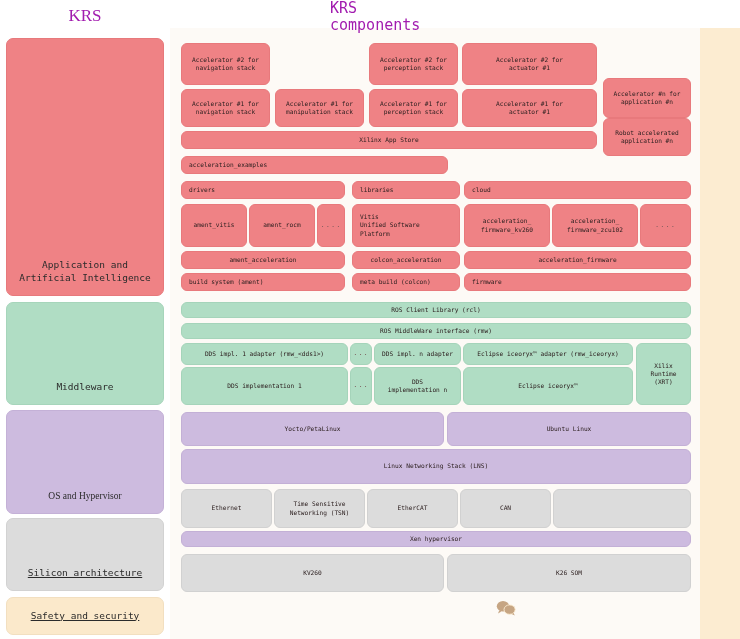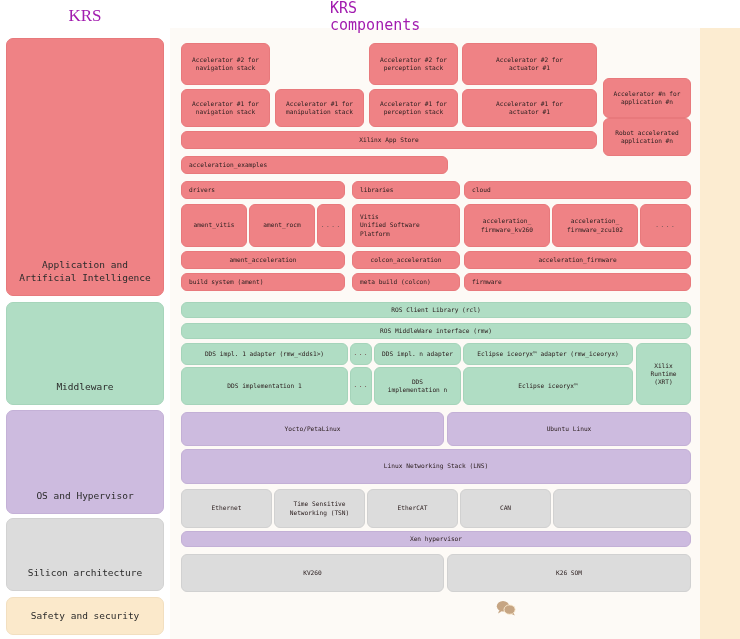--- a/index.html
+++ b/index.html
@@ -36,21 +36,21 @@
     border-radius:7px;
     display:flex;align-items:flex-end;justify-content:center;
     box-sizing:border-box;padding-bottom:10px;
     font-size:9.5px;color:#2b2b2b;text-align:center;line-height:1.35;
     white-space:pre-line;
   }
   .c-red   {background:#ef8285;border:1px solid #e7797c;}
   .c-green {background:#b0ddc4;border:1px solid #a6d5bb;}
   .c-purple{background:#cdbbdf;border:1px solid #c4b1d7;}
   .c-gray  {background:#dcdcdc;border:1px solid #d2d2d2;}
-  .c-cream {background:#fbe9cb;border:1px solid #f2dfc0;}
+  .c-cream {background:#fbe9cb;border:1px solid #f2dfc0;text-decoration:underline;}
 
   
   .box{
     position:absolute;box-sizing:border-box;
     border-radius:6px;
     display:flex;align-items:center;justify-content:center;
     text-align:center;line-height:1.3;white-space:pre-line;
     font-size:6.2px;color:#2d2020;
     padding:2px 3px;
     overflow:hidden;
@@ -81,24 +81,24 @@
 <div class="col-title" id="krs-components-title">KRS
 components</div>
 
 <div class="layer-card c-red" style="top:38px;height:258px;">
   <span>Application and
 Artificial Intelligence</span>
 </div>
 <div class="layer-card c-green" style="top:302px;height:103px;">
   <span>Middleware</span>
 </div>
-<div class="layer-card c-purple" style="top:410px;height:104px;">
+<div class="layer-card c-purple" style="top:410px;height:104px;font-family:Liberation Serif, serif;">
   <span>OS and Hypervisor</span>
 </div>
-<div class="layer-card c-gray" style="top:518px;height:73px;">
+<div class="layer-card c-gray" style="top:518px;height:73px;text-decoration:underline;">
   <span>Silicon architecture</span>
 </div>
 <div class="layer-card c-cream" style="top:597px;height:38px;align-items:center;padding-bottom:0;">
   <span>Safety and security</span>
 </div>
 
 <div class="box b-red" style="left:181px;top:43px;width:89px;height:42px;">Accelerator #2 for
 navigation stack</div>
 <div class="box b-red" style="left:369px;top:43px;width:89px;height:42px;">Accelerator #2 for
 perception stack</div>

